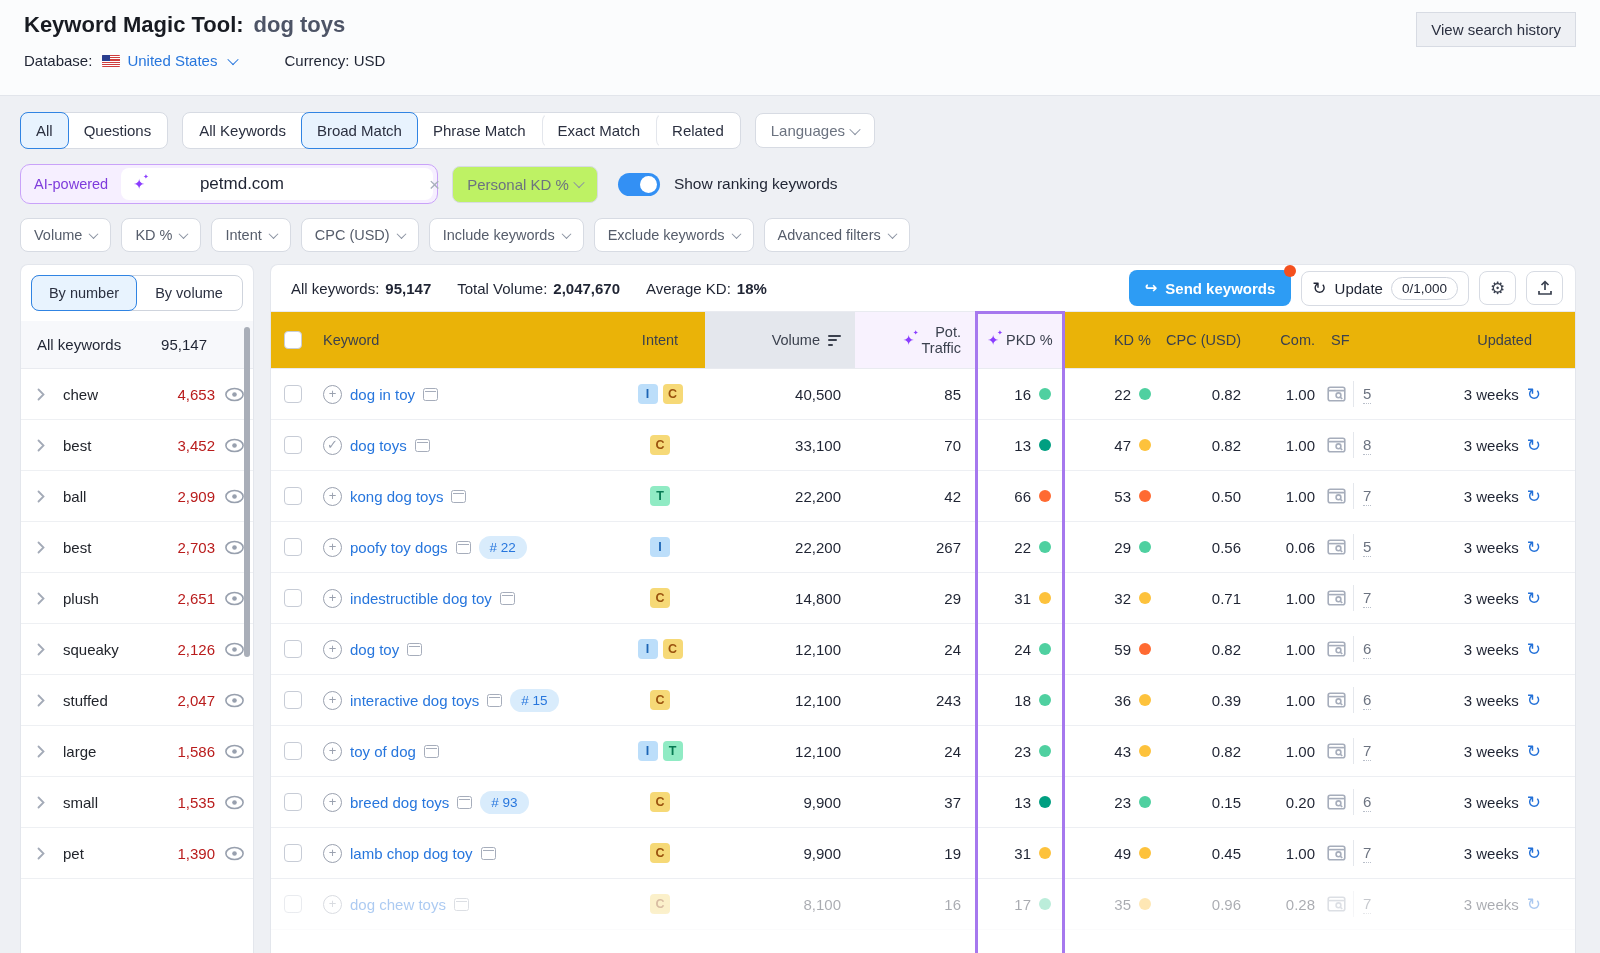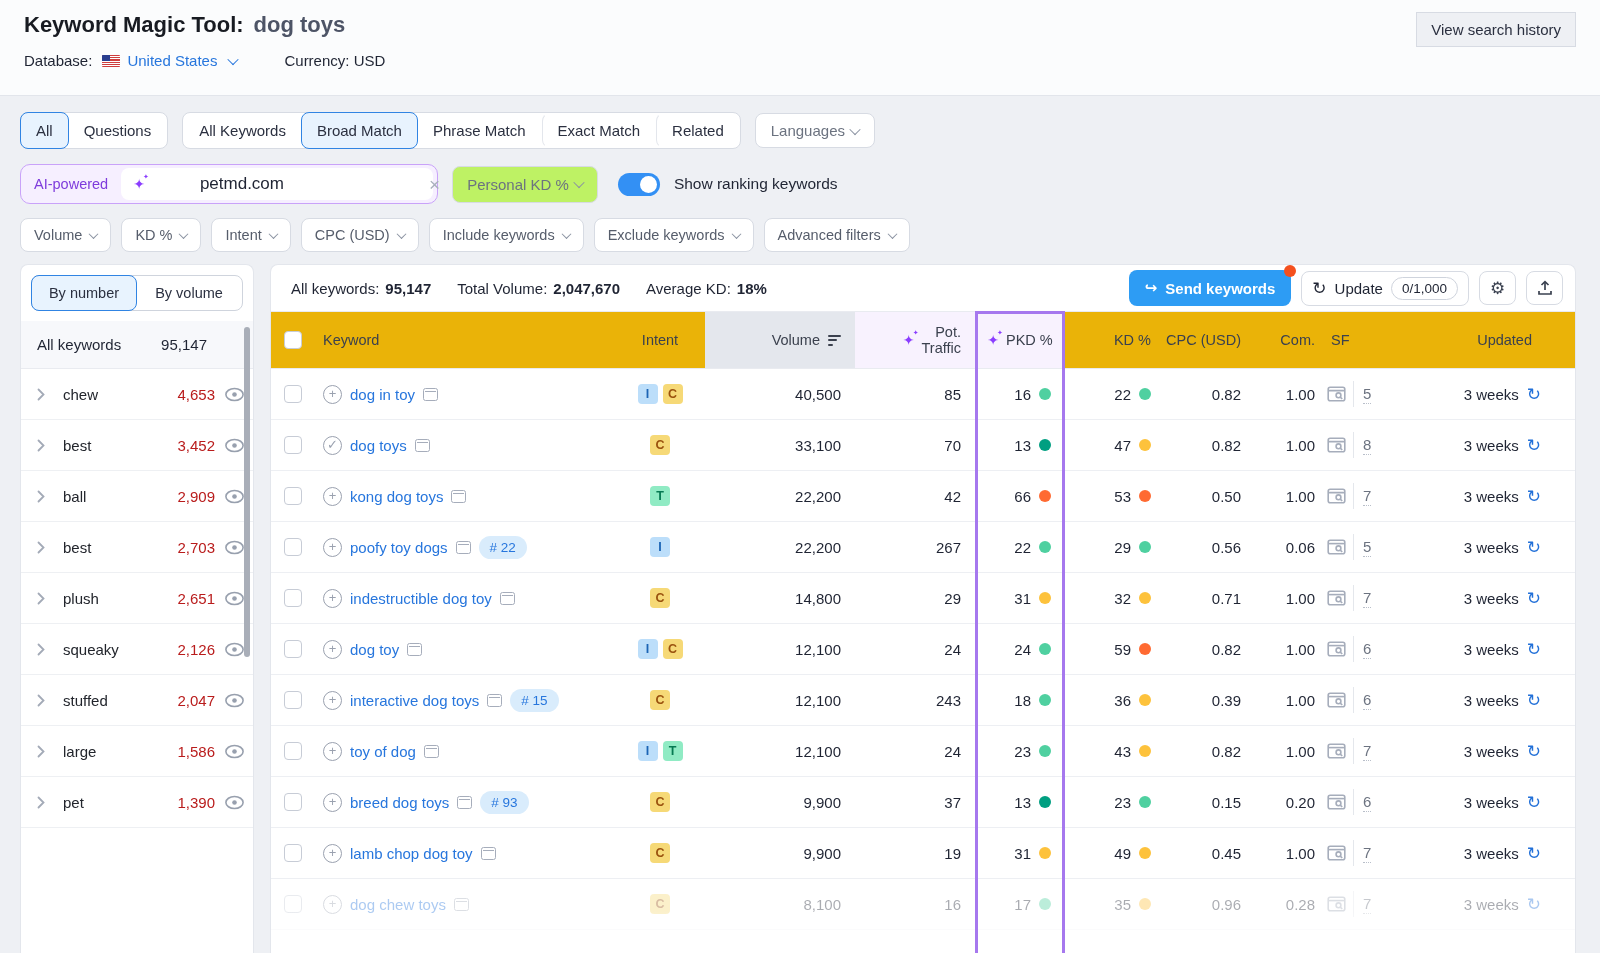--- a/index.html
+++ b/index.html
@@ -364,20 +364,35 @@
      </span>
    </div>
         <div class="side-item">
      <span class="side-chevron">
        <svg width="8" height="13" viewBox="0 0 8 13" fill="none" stroke="#a3aab7" stroke-width="1.8" stroke-linecap="round">
               <path d="M1.5 1.5 L6.5 6.5 L1.5 11.5"></path>
             </svg>
      </span>
      <span class="side-name">large</span>
      <span class="side-count">1,586</span>
+     <span class="eye">
+       <svg width="21" height="15" viewBox="0 0 21 15">
+              <ellipse cx="10.5" cy="7.5" rx="8.6" ry="6" fill="none" stroke="#98a0ae" stroke-width="1.6"></ellipse>
+              <circle cx="10.5" cy="7.5" r="2.3" fill="#98a0ae"></circle>
+            </svg>
+     </span>
+   </div>
+        <div class="side-item">
+     <span class="side-chevron">
+       <svg width="8" height="13" viewBox="0 0 8 13" fill="none" stroke="#a3aab7" stroke-width="1.8" stroke-linecap="round">
+              <path d="M1.5 1.5 L6.5 6.5 L1.5 11.5"></path>
+            </svg>
+     </span>
+     <span class="side-name">small</span>
+     <span class="side-count">1,535</span>
      <span class="eye">
        <svg width="21" height="15" viewBox="0 0 21 15">
               <ellipse cx="10.5" cy="7.5" rx="8.6" ry="6" fill="none" stroke="#98a0ae" stroke-width="1.6"></ellipse>
               <circle cx="10.5" cy="7.5" r="2.3" fill="#98a0ae"></circle>
             </svg>
      </span>
    </div>
         <div class="side-item">
      <span class="side-chevron">
        <svg width="8" height="13" viewBox="0 0 8 13" fill="none" stroke="#a3aab7" stroke-width="1.8" stroke-linecap="round">

